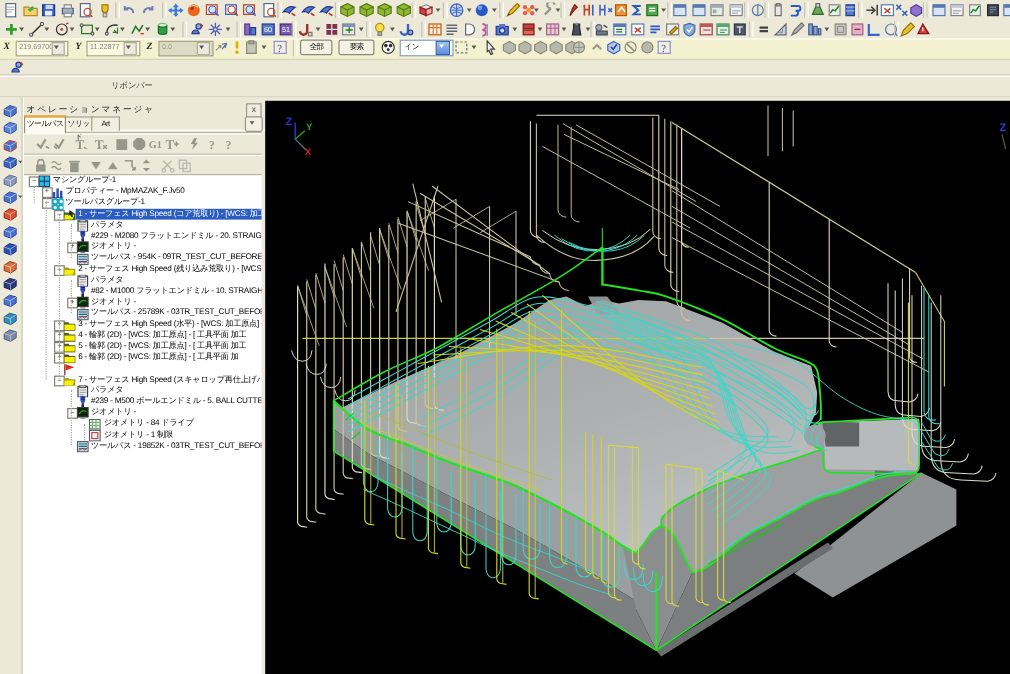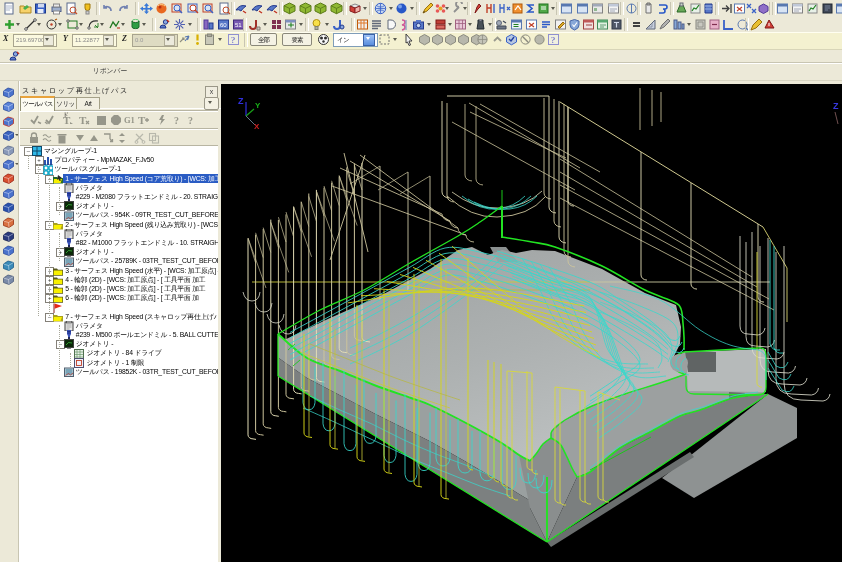--- a/index.html
+++ b/index.html
@@ -599,21 +599,21 @@
     <path d="M1.5 5 L6 2 L11.5 3.5 L11.5 8.5 L7 11.5 L1.5 9.5 Z" fill="#3a8ab8" stroke="#1a5a88" stroke-width="0.8"></path>
     <path d="M1.5 5 L6.5 6.5 L11.5 3.5 M6.5 6.5 L7 11.5" fill="none" stroke="#ffffff" stroke-width="0.7" opacity="0.6"></path>
   </svg>
 <svg class="ab" style="left:2px;top:273.2px" width="13" height="13" viewBox="0 0 13 13">
     <path d="M1.5 5 L6 2 L11.5 3.5 L11.5 8.5 L7 11.5 L1.5 9.5 Z" fill="#7a8aa8" stroke="#4a5a78" stroke-width="0.8"></path>
     <path d="M1.5 5 L6.5 6.5 L11.5 3.5 M6.5 6.5 L7 11.5" fill="none" stroke="#ffffff" stroke-width="0.7" opacity="0.6"></path>
   </svg>
 <div class="ab" style="left:18px;top:81px;width:1px;height:481px;background:#c8c5b2"></div>
 <div class="ab" style="left:19px;top:81px;width:1px;height:481px;background:#ffffff"></div>
 <div class="ab" style="left:20px;top:84px;width:201px;height:478px;background:#ece9d8"></div>
-<div class="ab" style="left:22px;top:86px;width:180px;height:10px;font-size:7.2px;color:#222;letter-spacing:1.6px;white-space:nowrap">スキャロップ再仕上げパス</div>
+<div class="ab" style="left:22px;top:86px;width:180px;height:10px;font-size:7.2px;color:#222;letter-spacing:1.6px;white-space:nowrap">オペレーションマネージャ</div>
 <div class="ab" style="left:205px;top:86px;width:11px;height:10px;background:#f0ede0;border:1px solid #9a9788;font-size:7px;line-height:9px;text-align:center;color:#444">x</div>
 <div class="ab" style="left:20px;top:108px;width:201px;height:1px;background:#fff"></div>
 <div class="ab" style="left:20px;top:96px;width:33px;height:13px;background:#fdfcf2;border:1px solid #919073;border-bottom:none;border-top:2px solid #e8a33d;font-size:6.5px;text-align:center;line-height:11px;color:#000;letter-spacing:-0.5px;z-index:3">ツールパス</div>
 <div class="ab" style="left:53px;top:97px;width:23px;height:11px;background:#f2efe2;border:1px solid #a5a188;border-bottom:none;font-size:6.5px;text-align:center;line-height:11px;color:#222;letter-spacing:-0.5px">ソリッド</div>
 <div class="ab" style="left:76px;top:97px;width:22px;height:11px;background:#f2efe2;border:1px solid #a5a188;border-bottom:none;font-size:6.5px;text-align:center;line-height:11px;color:#222;letter-spacing:-0.5px">Art</div>
 <div class="ab" style="left:204px;top:97px;width:13px;height:11px;background:#f4f1e4;border:1px solid #9a9788;border-radius:2px"></div>
 <div class="dd" style="left:208px;top:101px"></div>
 <div class="ab" style="left:20px;top:110px;width:198px;height:1px;background:#b8b5a2"></div>
 <div class="ab" style="left:20px;top:111px;width:198px;height:1px;background:#fff"></div>
 <svg class="ab" style="left:30px;top:114px" width="12" height="12" viewBox="0 0 12 12">

